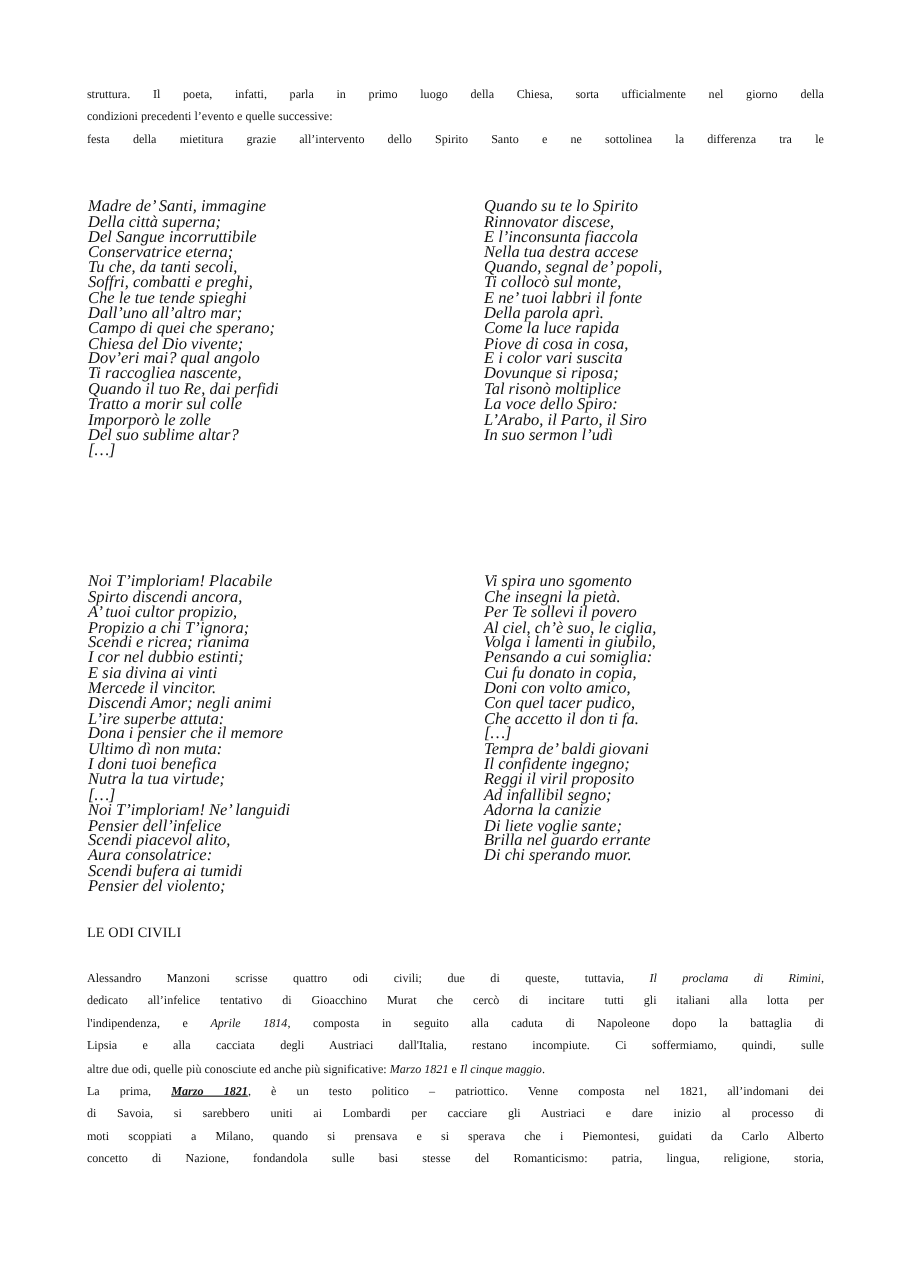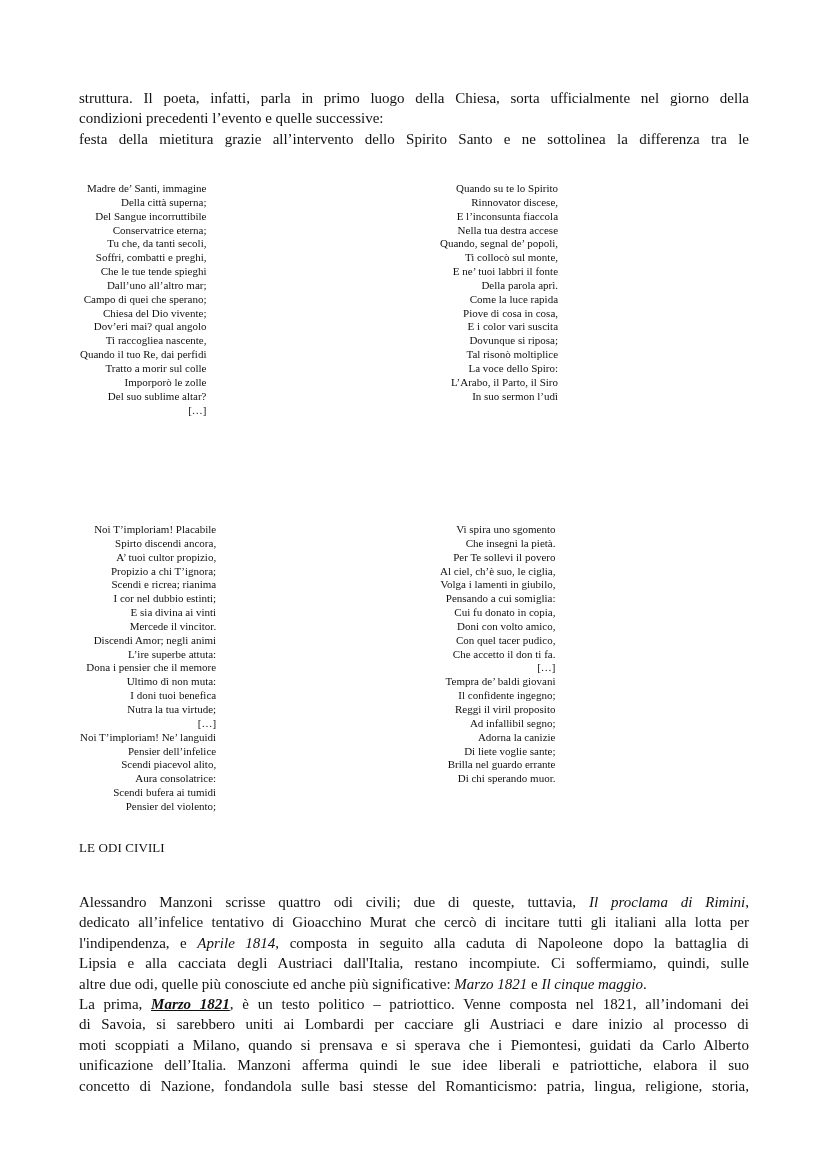--- a/index.html
+++ b/index.html
@@ -19,40 +19,39 @@
       position: absolute;
       left: 0; top: 0;
       width: 828px;
       height: 1171px;
       background: #ffffff;
     }
     .para {
       position: absolute;
       left: 79px;
       width: 670px;
-      font-size: 15px;
+      font-size: 11px;
       line-height: 20.4px;
       text-align: justify;
       text-align-last: left;
-      margin-top: 12px;
     }
     .para .line {
       display: block;
       text-align: justify;
       text-align-last: justify;
       white-space: nowrap;
     }
     .para .line.last {
       text-align-last: left;
     }
     .poem {
       position: absolute;
-      font-size: 11px;
+      font-style: italic;
+      font-size: 15px;
       line-height: 13.85px;
-      text-align: right;
     }
     .poem .verse {
       display: block;
       white-space: nowrap;
     }
     .heading {
       position: absolute;
       left: 79px;
       top: 838px;
       font-size: 13px;
@@ -161,17 +160,16 @@
 
   <div class="para" style="top:880px;">
     <span class="line"><span>Alessandro Manzoni scrisse quattro odi civili; due di queste, tuttavia, </span><span class="it">Il proclama di Rimini</span><span>,</span></span>
     <span class="line">dedicato all’infelice tentativo di Gioacchino Murat che cercò di incitare tutti gli italiani alla lotta per</span>
     <span class="line"><span>l'indipendenza, e </span><span class="it">Aprile 1814</span><span>, composta in seguito alla caduta di Napoleone dopo la battaglia di</span></span>
     <span class="line">Lipsia e alla cacciata degli Austriaci dall'Italia, restano incompiute. Ci soffermiamo, quindi, sulle</span>
     <span class="line last"><span>altre due odi, quelle più conosciute ed anche più significative: </span><span class="it">Marzo 1821</span><span> e </span><span class="it">Il cinque maggio</span><span>.</span></span>
     <span class="line"><span>La prima, </span><span class="bu">Marzo 1821</span><span>, è un testo politico – patriottico. Venne composta nel 1821, all’indomani dei</span></span>
     <span class="line">di Savoia, si sarebbero uniti ai Lombardi per cacciare gli Austriaci e dare inizio al processo di</span>
     <span class="line">moti scoppiati a Milano, quando si prensava e si sperava che i Piemontesi, guidati da Carlo Alberto</span>
-    <span class="line">unificazione dell’Italia. Manzoni afferma quindi le sue idee liberali e patriottiche, elabora il suo</span>
     <span class="line">concetto di Nazione, fondandola sulle basi stesse del Romanticismo: patria, lingua, religione, storia,</span>
   </div>
 
 </div>
 
 </body></html>

